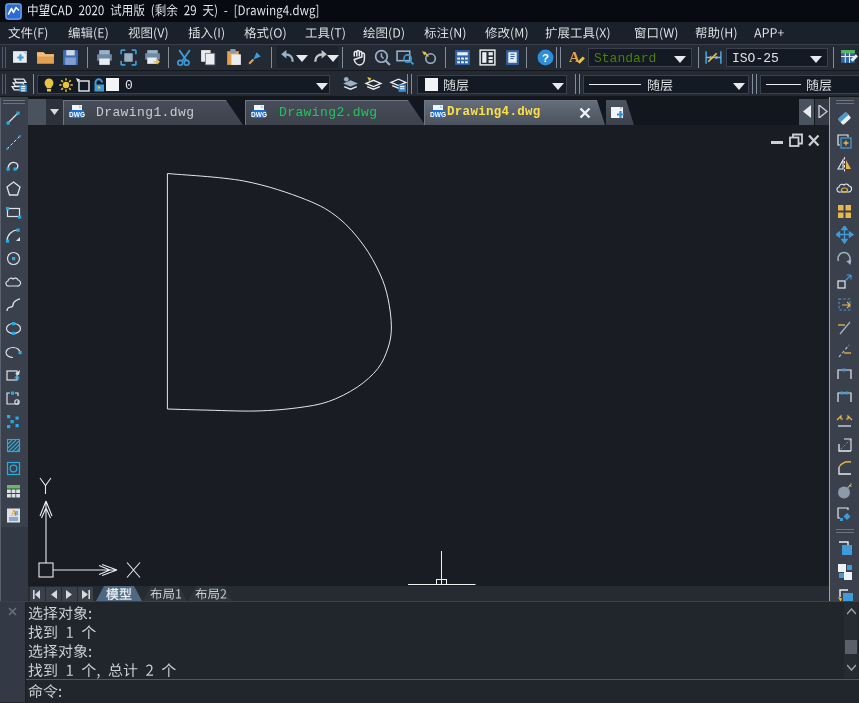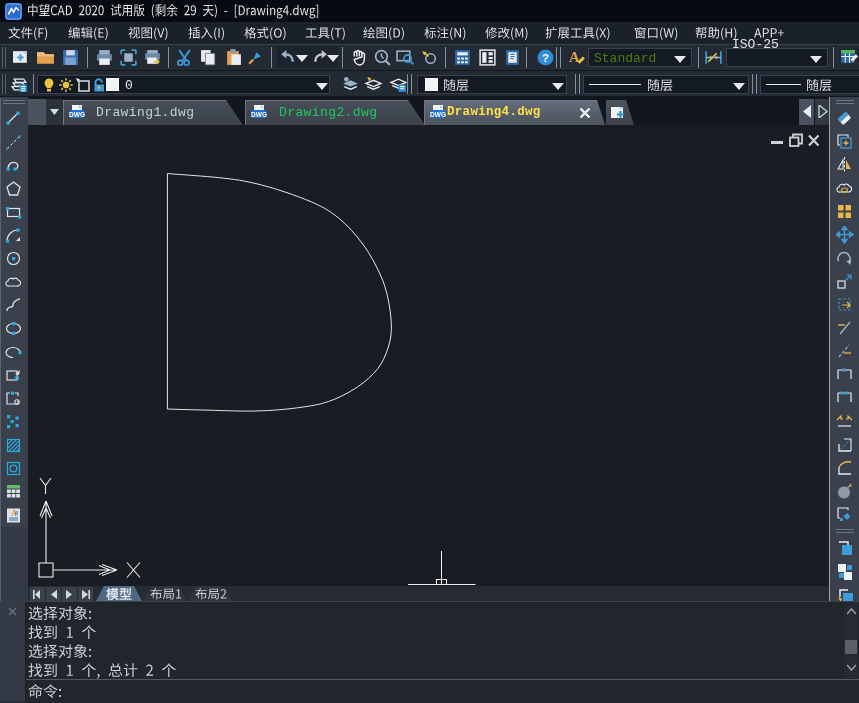--- a/index.html
+++ b/index.html
@@ -394,21 +394,21 @@
       <path d="M0 0h12L6 7z" fill="#e6eaee"></path>
     </svg>
     <div style="position:absolute;left:698px;top:47px;width:1px;height:21px;background:#848e9b;"></div>
     <svg class="tr" style="left:704px;top:48px" width="19" height="19" viewBox="0 0 18 18">
       <path d="M2 3v12M16 3v12" stroke="#3f9bd8" stroke-width="1.6"></path>
       <path d="M2 9h14" stroke="#9bb1c7" stroke-width="1.4"></path>
       <path d="M4 9l3-2v4zM14 9l-3-2v4z" fill="#9bb1c7"></path>
       <path d="M4 13l8-8" stroke="#e9c440" stroke-width="1.6"></path>
     </svg>
     <div style="position:absolute;left:726px;top:48px;width:102px;height:19px;background:#141a23;border:1px solid #3a414c"></div>
-    <div style="position:absolute;left:732px;top:37px;font:13px 'Liberation Mono';color:#dfe3e7">ISO-25</div>
+    <div style="position:absolute;left:732px;top:51px;font:13px 'Liberation Mono';color:#dfe3e7">ISO-25</div>
     <svg class="tr" style="left:810px;top:56px" width="12" height="8">
       <path d="M0 0h12L6 7z" fill="#e6eaee"></path>
     </svg>
     <div style="position:absolute;left:833px;top:47px;width:1px;height:21px;background:#848e9b;"></div>
     <svg class="tr" style="left:840px;top:48px" width="19" height="19" viewBox="0 0 18 18">
       <rect x="1" y="2" width="13" height="12" fill="#2f66a8"></rect>
       <rect x="1" y="2" width="13" height="3" fill="#5cb85c"></rect>
       <path d="M1 8h13M5 5v9M9 5v9" stroke="#e9edf1" stroke-width="1"></path>
       <path d="M10 11l5-5 2 2-5 5z" fill="#e9edf1"></path>
     </svg>

